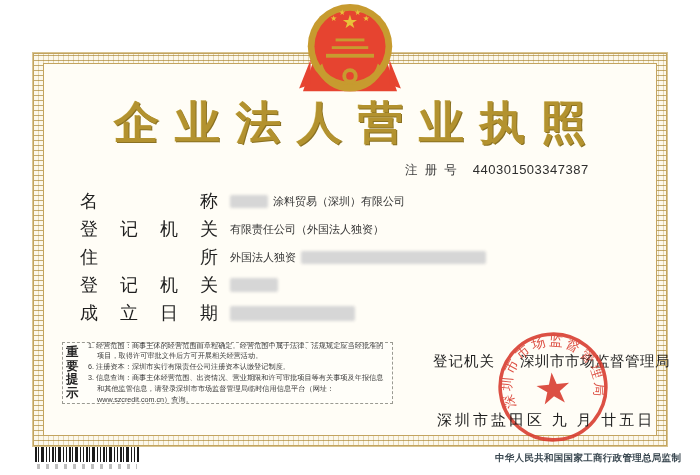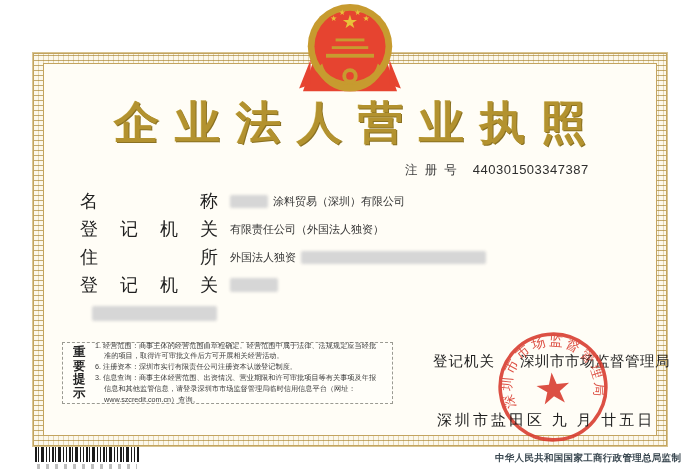--- a/index.html
+++ b/index.html
@@ -36,21 +36,21 @@
     text-align:justify; text-align-last:justify; text-justify:inter-character;
   }
   .field-value { margin-left:12px; font-size:11px; color:#333; display:flex; align-items:center; gap:5px; white-space:nowrap; }
   .redact { display:inline-block; background:#d6d6d6; border-radius:2px; filter:blur(1.6px); }
   .r-name   { width:38px;  height:13px; }
   .r-addr   { width:185px; height:13px; }
   .r-rep    { width:48px;  height:14px; }
   .r-date   { width:125px; height:15px; }
   .notice {
     position:absolute; left:62px; top:342px; width:331px; height:62px; z-index:4;
-    border:1px dashed #9a9a92; display:flex; align-items:center; gap:7px; padding:3px 10px;
+    border:1px dashed #9a9a92; display:flex; align-items:center; gap:7px; padding:3px 3px;
     background:rgba(255,255,255,.35);
   }
   .notice-side {
     width:15px; font-size:12.5px; font-weight:bold; color:#222;
     line-height:13.5px; word-break:break-all;
   }
   .notice-items { flex:1; }
   .notice-item {
     font-size:7.2px; line-height:1.5; color:#3a3a3a;
     padding-left:9px; text-indent:-9px;
@@ -138,20 +138,21 @@
         <span class="redact r-addr"></span>
       </span>
     </div>
     <div class="field-row">
       <span class="field-label">登记机关</span>
       <span class="field-value">
         <span class="redact r-rep"></span>
       </span>
     </div>
     <div class="field-row">
+      <span class="field-label">成立日期</span>
       <span class="field-value">
         <span class="redact r-date"></span>
       </span>
     </div>
   </div>
 
   <div class="notice">
     <div class="notice-side">重要提示</div>
     <div class="notice-items">
       <div class="notice-item">1. 经营范围：商事主体的经营范围由章程确定。经营范围中属于法律、法规规定应当经批准的项目，取得许可审批文件后方可开展相关经营活动。</div>

